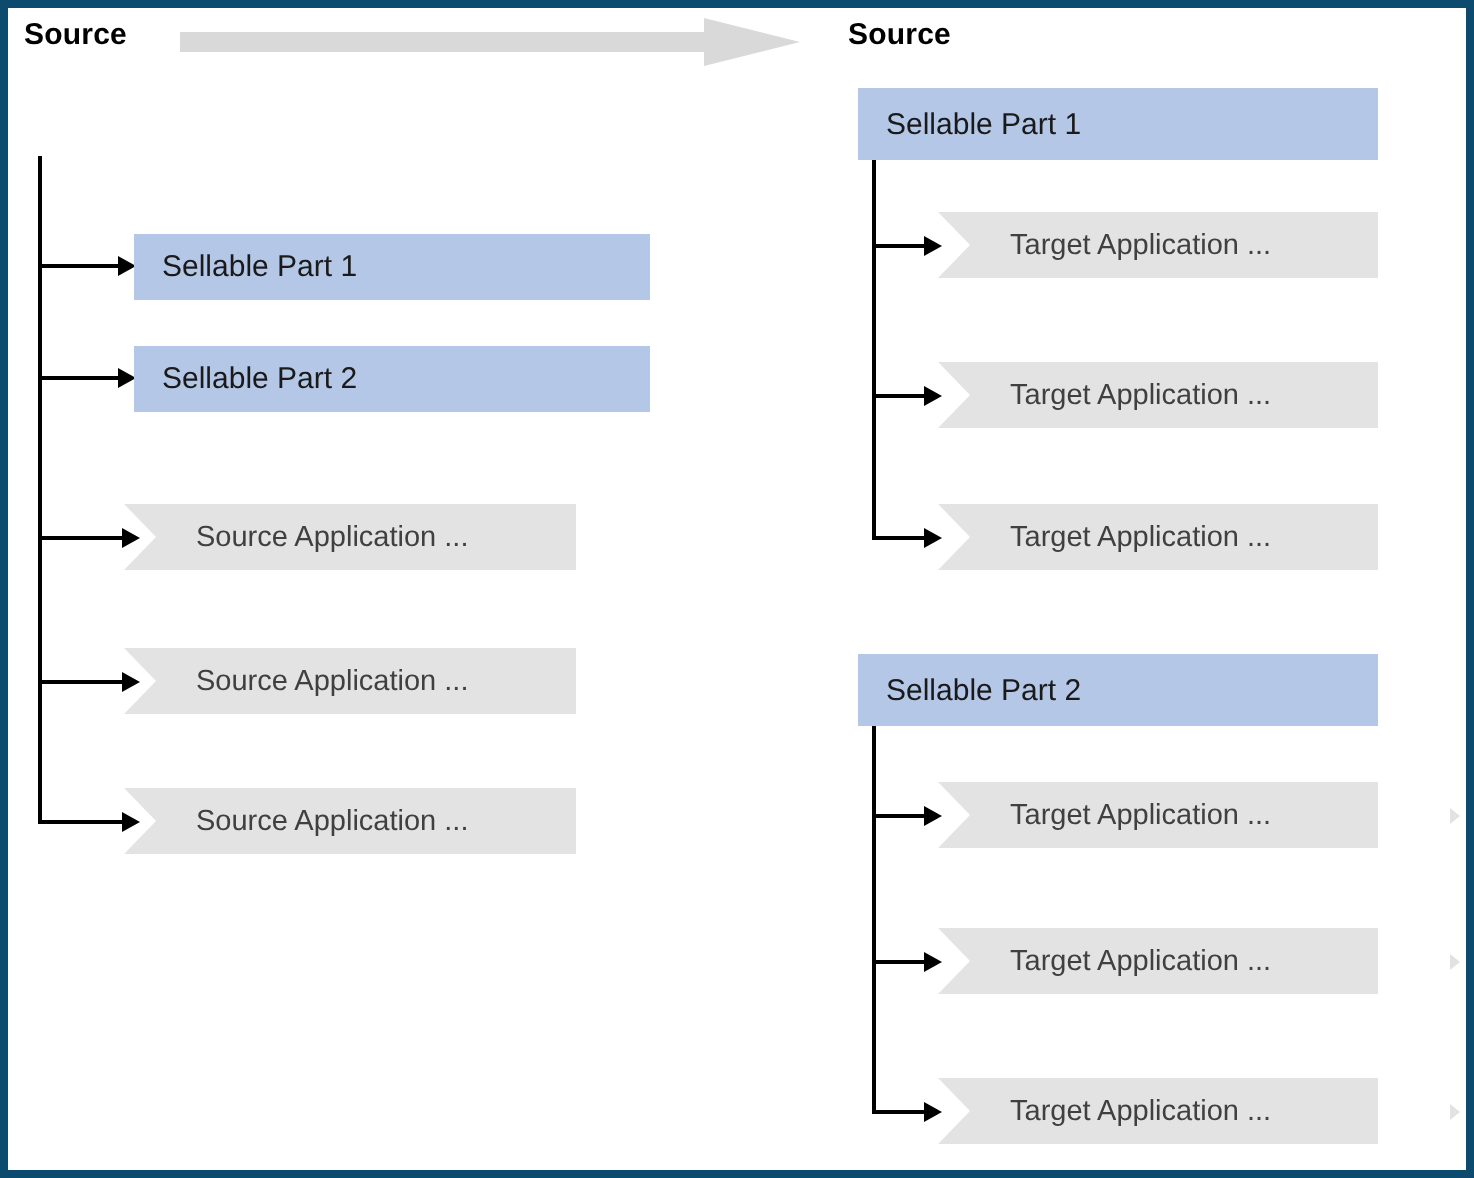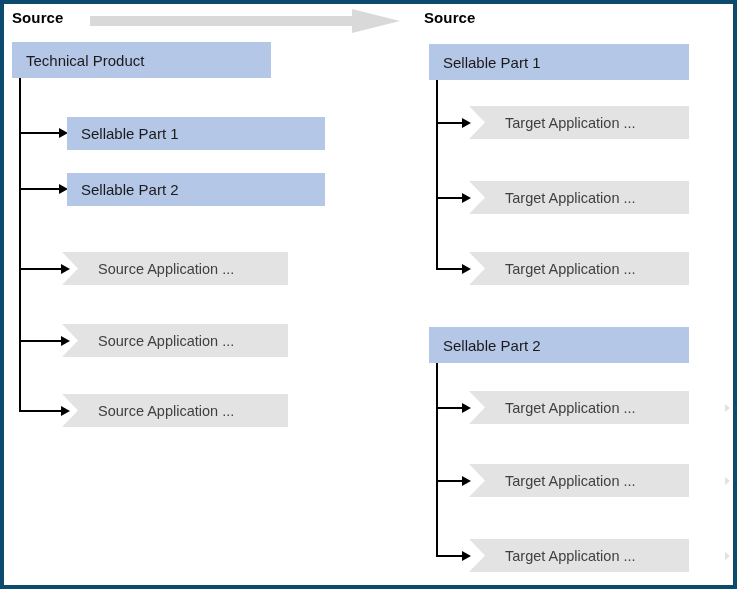--- a/index.html
+++ b/index.html
@@ -105,23 +105,20 @@
 <div id="canvas">
 
   <div class="col-heading" id="heading-source">Source</div>
 
   <div class="col-heading" id="heading-target">Source</div>
 
   <svg id="flow-arrow" viewBox="0 0 310 24" preserveAspectRatio="none">
     <polygon points="0,7 262,7 262,0 310,12 262,24 262,17 0,17" fill="#d9d9d9"></polygon>
   </svg>
 
-  <div class="blue-box" id="src-root" style="left:8px; top:38px; width:259px; height:36px;">
-    <span>Technical Product</span>
-  </div>
 
   <div class="vline" style="left:15px; top:74px; height:334px;"></div>
 
   <div class="hline" style="left:15px; top:128px; width:42px;"></div>
   <div class="ahead" style="left:55px; top:124px;"></div>
   <div class="blue-box" id="src-child-1" style="left:63px; top:113px; width:258px; height:33px;">
     <span>Sellable Part 1</span>
   </div>
 
   <div class="hline" style="left:15px; top:184px; width:42px;"></div>

